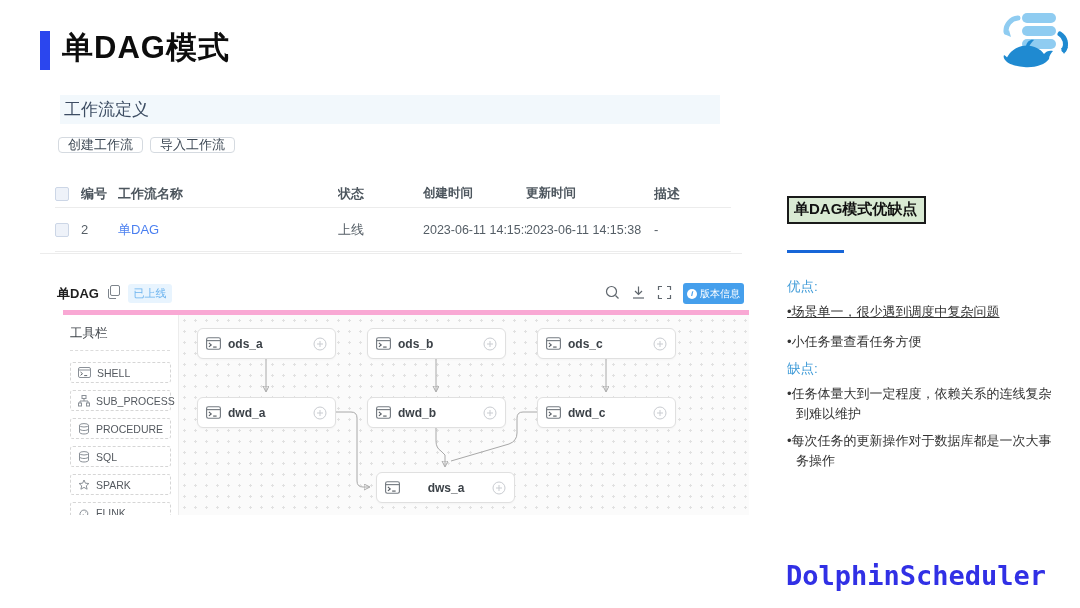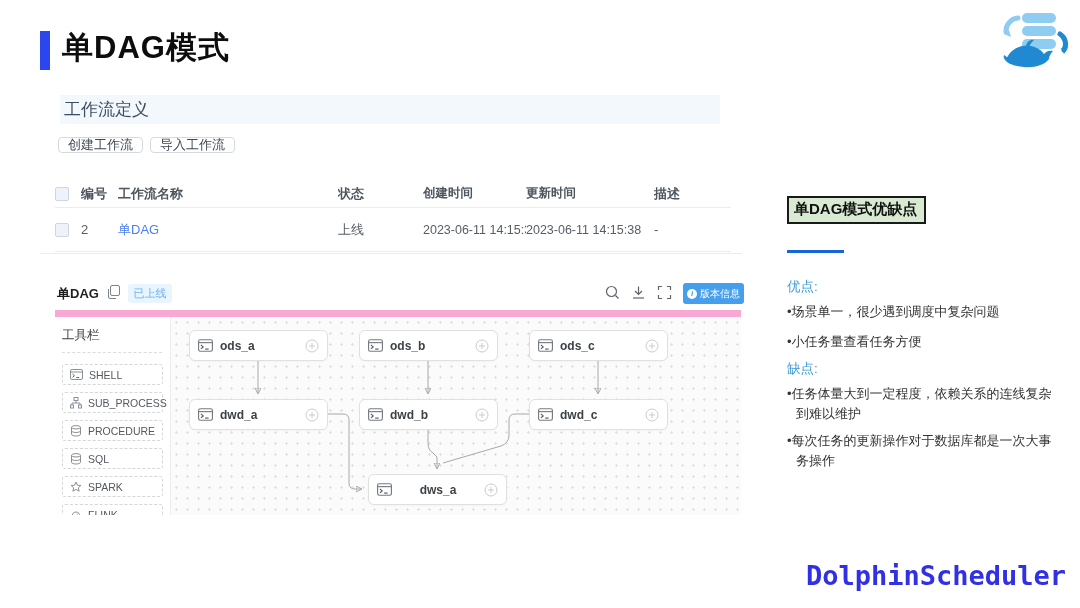--- a/index.html
+++ b/index.html
@@ -39,21 +39,21 @@
   
   .dag-header { position:absolute; left:15px; top:192px; width:676px; height:28px; }
   .dag-name { position:absolute; left:2px; top:5px; font-size:13px; font-weight:bold; color:#1f1f1f; }
   .copy-ic { position:absolute; left:52px; top:5px; cursor:pointer; }
   .badge { position:absolute; left:73px; top:4px; width:44px; height:19px; background:#e8f4fe; color:#6db4ef; font-size:11px; border-radius:3px; display:flex; align-items:center; justify-content:center; }
   .hd-ic { position:absolute; top:5px; cursor:pointer; }
   .ic-search { left:550px; } .ic-down { left:576px; } .ic-full { left:602px; }
   .ver-btn { position:absolute; left:628px; top:3px; width:61px; height:21px; background:#459fec; border-radius:3px; color:#fff; font-size:10px; display:flex; align-items:center; justify-content:center; gap:3px; cursor:pointer; }
   .info-dot { display:inline-flex; width:10px; height:10px; border-radius:50%; background:#fff; color:#459fec; font-size:8px; font-weight:bold; align-items:center; justify-content:center; font-style:italic; }
 
-  .dag-body { position:absolute; left:15px; top:222px; width:686px; height:205px; border-top:7px solid #f9a8d4; overflow:hidden; display:flex; }
+  .dag-body { position:absolute; left:23px; top:222px; width:686px; height:205px; border-top:5px solid #f9a8d4; overflow:hidden; display:flex; }
   .toolbox { width:116px; height:100%; border-right:1px solid #ececec; background:#fff; position:relative; }
   .toolbox-title { position:absolute; left:7px; top:10px; width:100px; font-size:12.5px; color:#3a3f45; padding-bottom:8px; border-bottom:1px dashed #dcdcdc; }
   .tool-item { position:absolute; left:7px; width:101px; height:21px; border:1px dashed #d6d6d6; border-radius:3px; display:flex; align-items:center; gap:6px; padding-left:7px; font-size:10.5px; color:#54595f; background:#fff; cursor:grab; }
   .tool-item svg { flex:none; }
 
   .canvas { position:relative; width:570px; height:205px; background-color:#fbfbfb;
     background-image:radial-gradient(circle,#e1e1e1 1px,transparent 1.2px); background-size:11px 11px; }
   .edges { position:absolute; left:0; top:0; }
   .node { position:absolute; width:139px; height:31px; background:#fff; border:1px solid #e0e0e0; border-radius:6px; display:flex; align-items:center; padding:0 8px; gap:7px; box-shadow:0 1px 2px rgba(0,0,0,0.03); cursor:grab; }
   .nlabel { font-size:12px; color:#3c4248; font-weight:bold; flex:1; }
@@ -62,25 +62,25 @@
   .n7 { left:197px; top:157px;text-align:center; }
   .edges path { fill:none; stroke:#a8a8a8; stroke-width:1; }
 
   
   .notes { position:absolute; left:787px; top:196px; width:280px; height:330px; }
   .note-box { position:absolute; left:0; top:0; border:2px solid #1a1a1a; background:#d9ead3; font-size:15px; font-weight:bold; color:#111; padding:2px 7px 3px 5px; }
   .note-rule { position:absolute; left:0; top:54px; width:57px; height:3px; background:#1766d8; }
   .note-h { position:absolute; left:0; font-size:13.5px; color:#3f9bd8; }
   .pros-h { top:82px; } .cons-h { top:164px; }
   .note-li { position:absolute; left:0; width:276px; font-size:13px; color:#333; line-height:20px; padding-left:9px; text-indent:-9px; }
-  .pro-0 { top:106px; } .pro-1 { top:136px; }
+  .pro-0 { top:106px;text-decoration:underline; } .pro-1 { top:136px; }
   .con-0 { top:188px; } .con-1 { top:235px; } .con-2 { top:282px; }
 
   
-  .brand { position:absolute; left:786px; top:560px; font-family:"DejaVu Sans Mono","Liberation Mono",monospace; font-weight:bold; font-size:27px; color:#3130e5;margin-left:20px; }
+  .brand { position:absolute; left:786px; top:560px; font-family:"DejaVu Sans Mono","Liberation Mono",monospace; font-weight:bold; font-size:27px; color:#3130e5; }
 </style>
 </head>
 <body>
 
 <div id="slide">
 
   <div class="title-bar"></div>
   <div class="slide-title">单DAG模式</div>
 
   <svg class="logo" viewBox="0 0 76 64">

